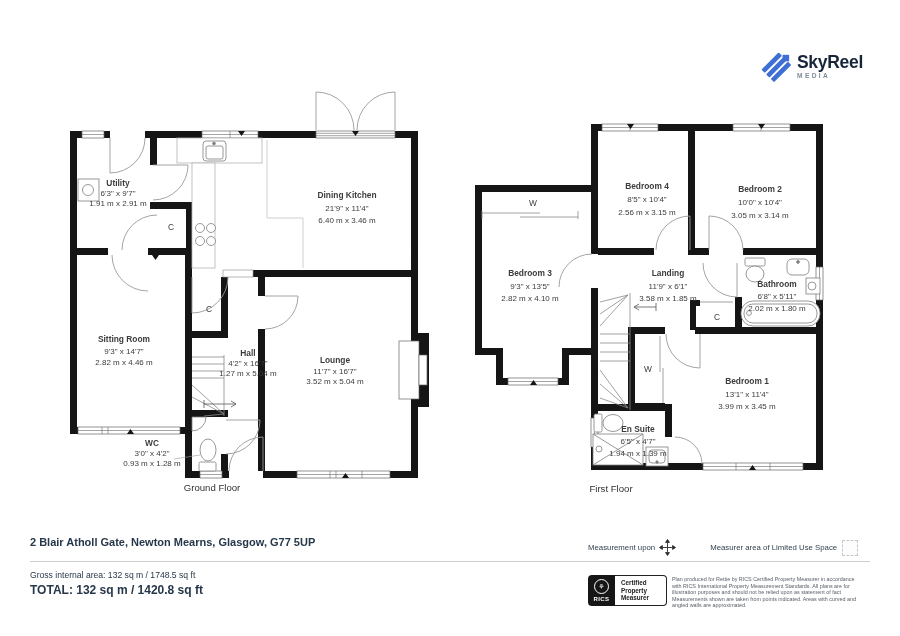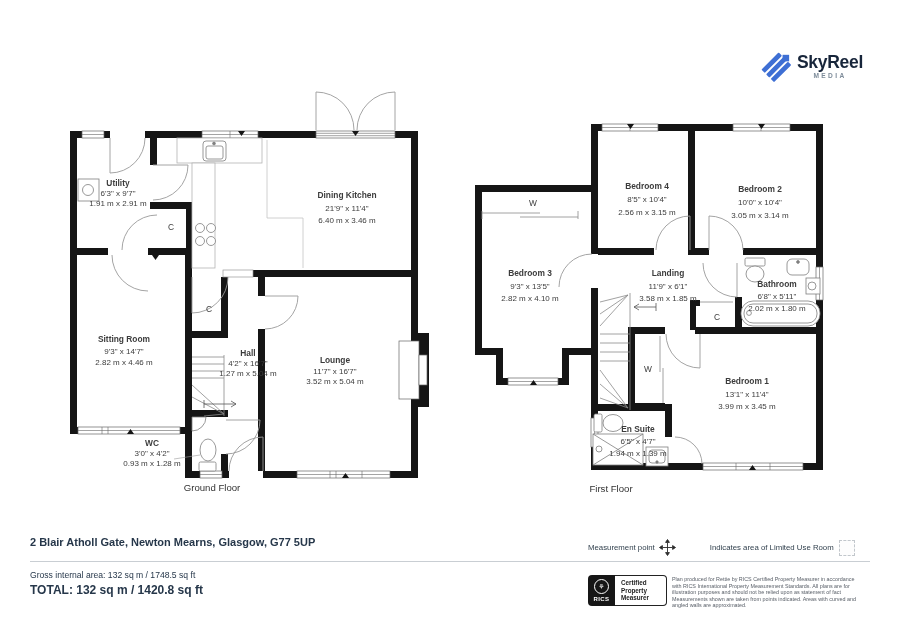--- a/index.html
+++ b/index.html
@@ -4,21 +4,21 @@
 <style>
   html,body{margin:0;padding:0;}
   body{
     width:900px;height:636px;position:relative;background:#ffffff;
     font-family:"Liberation Sans", sans-serif;color:#26374a;overflow:hidden;
   }
   .plan-svg{position:absolute;left:0;top:0;}
   
   .logo{position:absolute;left:761px;top:52px;display:flex;align-items:center;gap:6px;}
   .logo .licon{width:30px;height:30px;}
-  .logo .ltext{display:flex;flex-direction:column;align-items:center;line-height:1;}
+  .logo .ltext{display:flex;flex-direction:column;align-items:flex-start;line-height:1;}
   .logo .lname{font-size:17.5px;font-weight:700;color:#17253a;letter-spacing:-0.3px;}
   .logo .lsub{font-size:6.6px;font-weight:700;letter-spacing:2.4px;color:#7e8c9a;margin-top:2px;}
   
   .address{position:absolute;left:30px;top:536px;font-size:11px;font-weight:700;color:#26374a;}
   .legend{position:absolute;left:588px;top:539px;width:282px;font-size:7.8px;color:#33424f;display:flex;align-items:center;}
   .legend .mp-label{white-space:nowrap;}
   .legend .mp-icon{margin-left:4px;margin-right:34px;}
   .legend .lu-label{white-space:nowrap;}
   .legend .lu-box{width:14px;height:14px;border:1px dashed #c2c7cc;background:#fdfdfd;margin-left:5px;}
   .divider{position:absolute;left:30px;top:561px;width:840px;height:1px;background:#c9ced3;}
@@ -376,32 +376,32 @@
   </svg>
   <div class="ltext">
     <span class="lname">SkyReel</span>
     <span class="lsub">MEDIA</span>
   </div>
 </div>
 
 <div class="address">2 Blair Atholl Gate, Newton Mearns, Glasgow, G77 5UP</div>
 
 <div class="legend">
-  <span class="mp-label">Measurement point</span>
+  <span class="mp-label">Measurement upon</span>
   <svg class="mp-icon" width="17" height="17" viewBox="0 0 17 17">
     <g stroke="#2a2a2a" stroke-width="0.9" fill="#2a2a2a">
       <path d="M8.5,4 V13" fill="none"></path>
         <path d="M4,8.5 H13" fill="none"></path>
       <path d="M8.5,0.5 L6.6,3.4 H10.4 Z"></path>
       <path d="M8.5,16.5 L6.6,13.6 H10.4 Z"></path>
       <path d="M0.5,8.5 L3.4,6.6 V10.4 Z"></path>
       <path d="M16.5,8.5 L13.6,6.6 V10.4 Z"></path>
     </g>
   </svg>
-  <span class="lu-label">Indicates area of  Limited Use Room</span>
+  <span class="lu-label">Measurer area of  Limited Use Space</span>
   <span class="lu-box"></span>
 </div>
 
 <div class="divider"></div>
 
 <div class="gross">Gross internal area: 132 sq m / 1748.5 sq ft</div>
 <div class="total">TOTAL: 132 sq m / 1420.8 sq ft</div>
 
 <div class="rics">
   <div class="rics-black">

